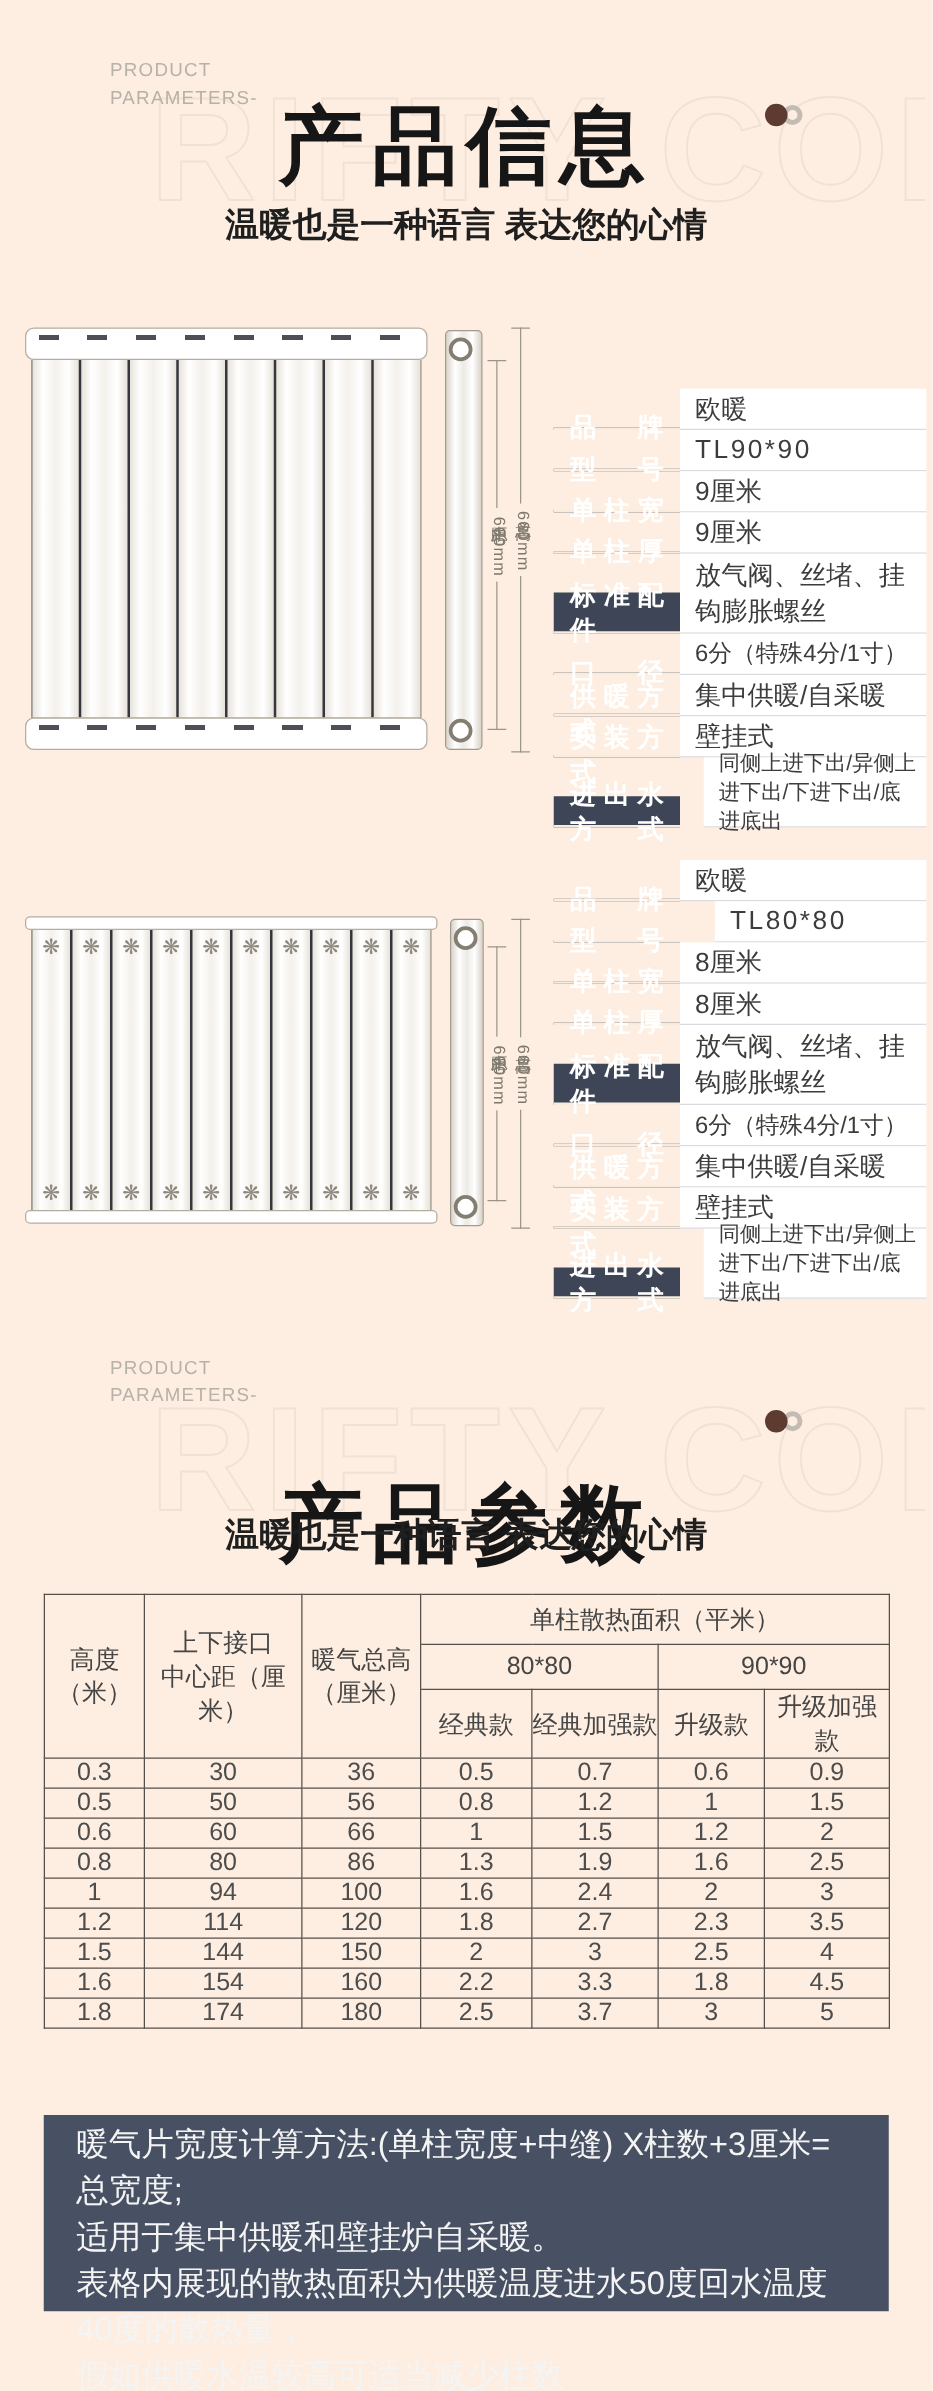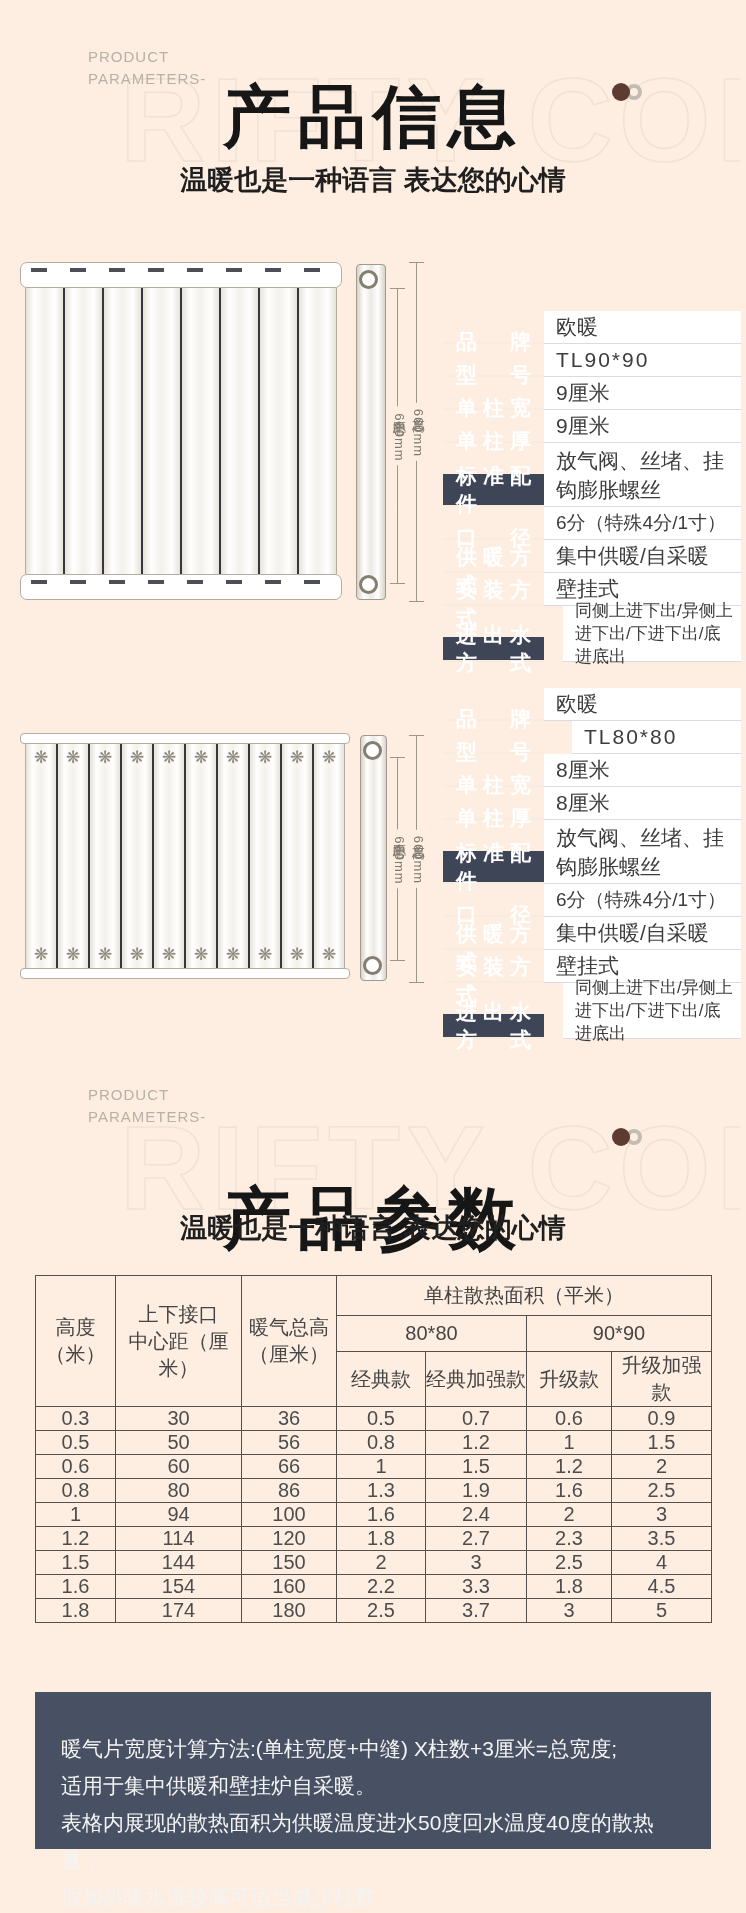--- a/index.html
+++ b/index.html
@@ -60,21 +60,21 @@
   
   .param-table { position:absolute; left:35px; top:1275px; border-collapse:collapse; table-layout:fixed; width:676px; }
   .param-table th, .param-table td { border:1px solid #56504a; text-align:center; vertical-align:middle;
                 color:#4d4d4d; font-weight:normal; font-size:20px; white-space:pre-line; }
   .param-table thead th { color:#454545; }
   .th1 { height:40px; } .th2 { height:36px;margin-top:28px; } .th3 { height:40px; }
   .param-table tbody tr { height:18px; }
 
   
   .notes { position:absolute; left:35px; top:1692px; width:676px; height:157px; background:#485063;
-           color:#f4f4f4; font-size:21px; line-height:37px; padding:38px 26px; }
+           color:#f4f4f4; font-size:26px; line-height:37px; padding:5px 26px; }
 </style>
 </head>
 <body>
 
 <div class="page">
 
   <div class="watermark" style="top:52px;">RIFTY COR</div>
   <div class="eyebrow" style="top:46px;">
     <div>PRODUCT</div>
     <div>PARAMETERS-</div>

